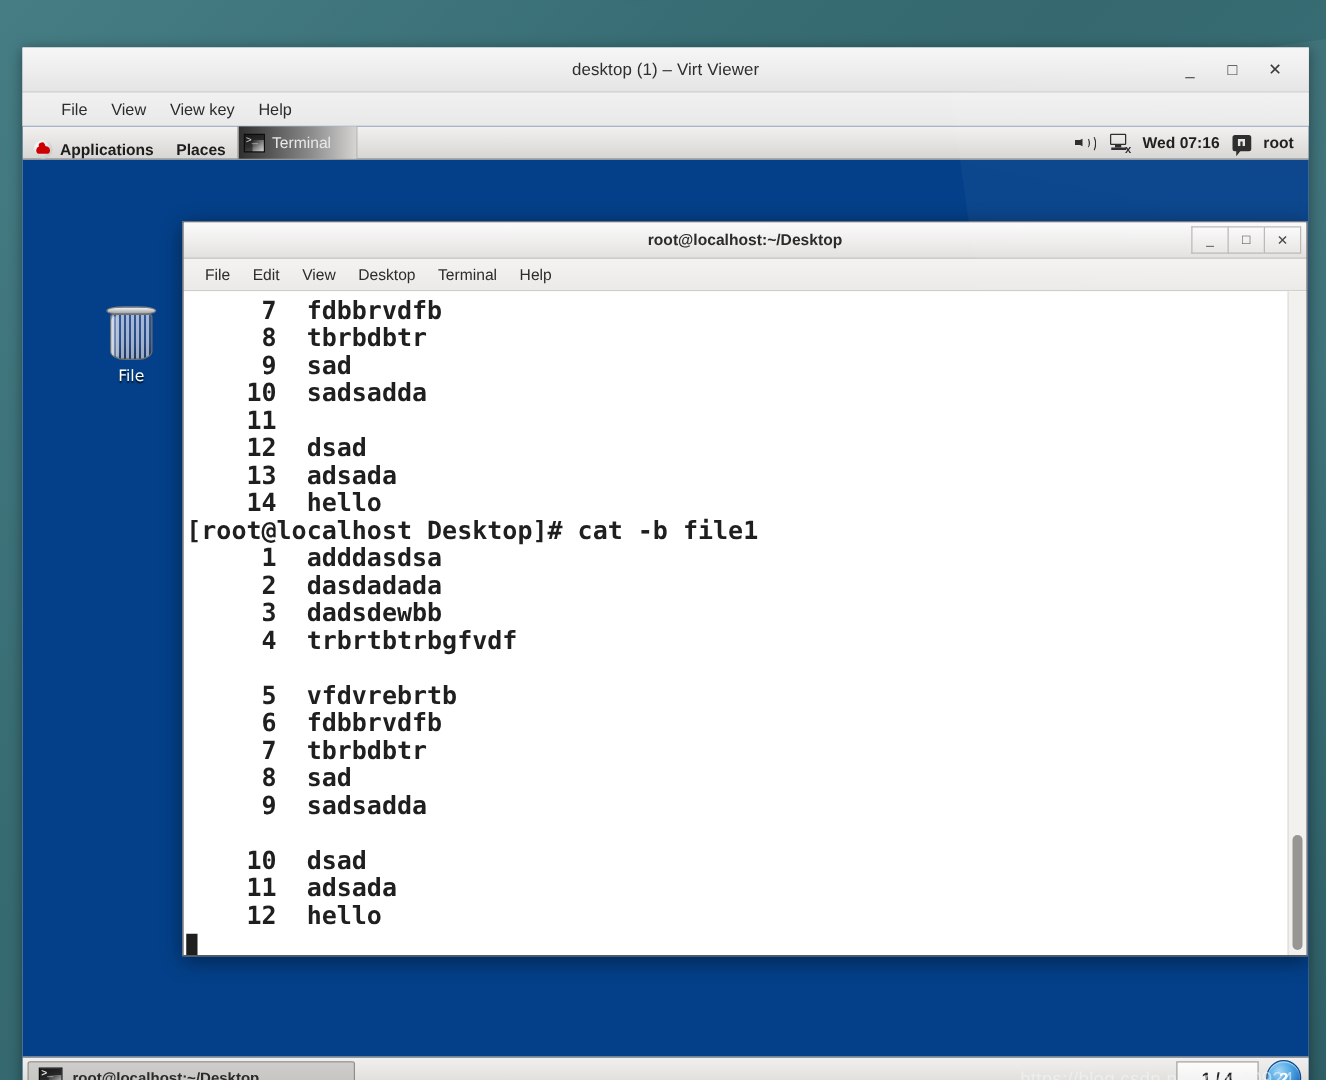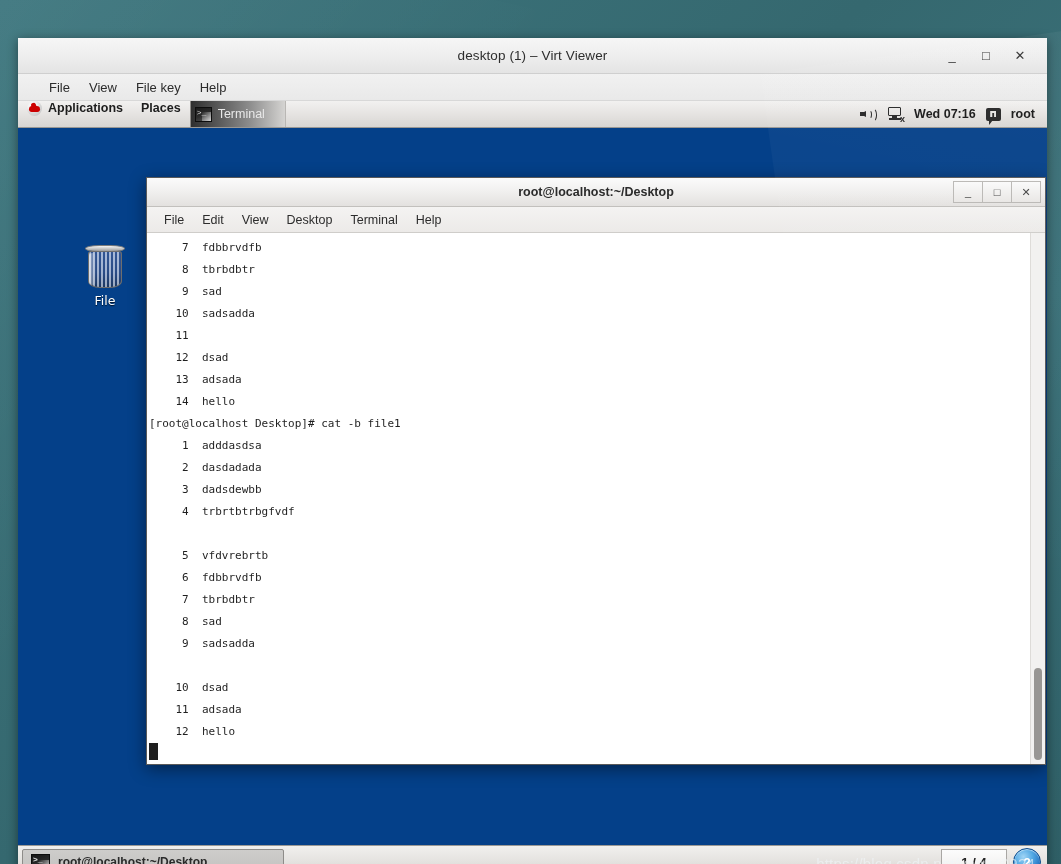--- a/index.html
+++ b/index.html
@@ -124,21 +124,21 @@
     align-items: center;
     font-size: 13px;
     color: #1d1d1d;
   }
   .gpanel .left { display: flex; align-items: center; height: 100%; }
   .gpanel .right { margin-left: auto; display: flex; align-items: center; height: 100%; padding-right: 12px; gap: 10px; }
   .gp-item {
     padding: 0 9px;
     height: 100%;
     display: flex;
-    align-items: flex-start;
+    align-items: flex-end;
     gap: 6px;
     font-weight: bold;
     font-size: 12.5px;
     cursor: default;
   }
   .rh-logo {
     width: 15px; height: 15px;
     border-radius: 50%;
     background: radial-gradient(circle at 34% 30%, #fdfdfd 0%, #f0f0f0 32%, #d9d9d9 52%, #bdbdbd 100%);
     position: relative;
@@ -442,22 +442,22 @@
     flex: 1;
     display: flex;
     background: #ffffff;
     overflow: hidden;
     position: relative;
   }
   .tw-text {
     flex: 1;
     padding: 4px 0 0 2px;
     font-family: "DejaVu Sans Mono", "Liberation Mono", monospace;
-    font-size: 11px;
-    font-weight: normal;
+    font-size: 20px;
+    font-weight: bold;
     line-height: 22px;
     color: #1f1f1f;
     white-space: pre;
     overflow: hidden;
   }
   .tw-scroll {
     width: 14px;
     flex: none;
     background: #f2f1f0;
     border-left: 1px solid #dddbd8;
@@ -592,21 +592,21 @@
       <div class="vv-wincontrols">
         <span>_</span>
         <span>□</span>
         <span>✕</span>
       </div>
     </div>
 
     <div class="vv-menubar">
       <div class="mi">File</div>
       <div class="mi">View</div>
-      <div class="mi">File key</div>
+      <div class="mi">View key</div>
       <div class="mi">Help</div>
     </div>
 
     <div class="guest">
 
       <div class="gpanel">
         <div class="left">
           <div class="gp-item">
             <span class="rh-logo"></span>
             <span>Applications</span>

